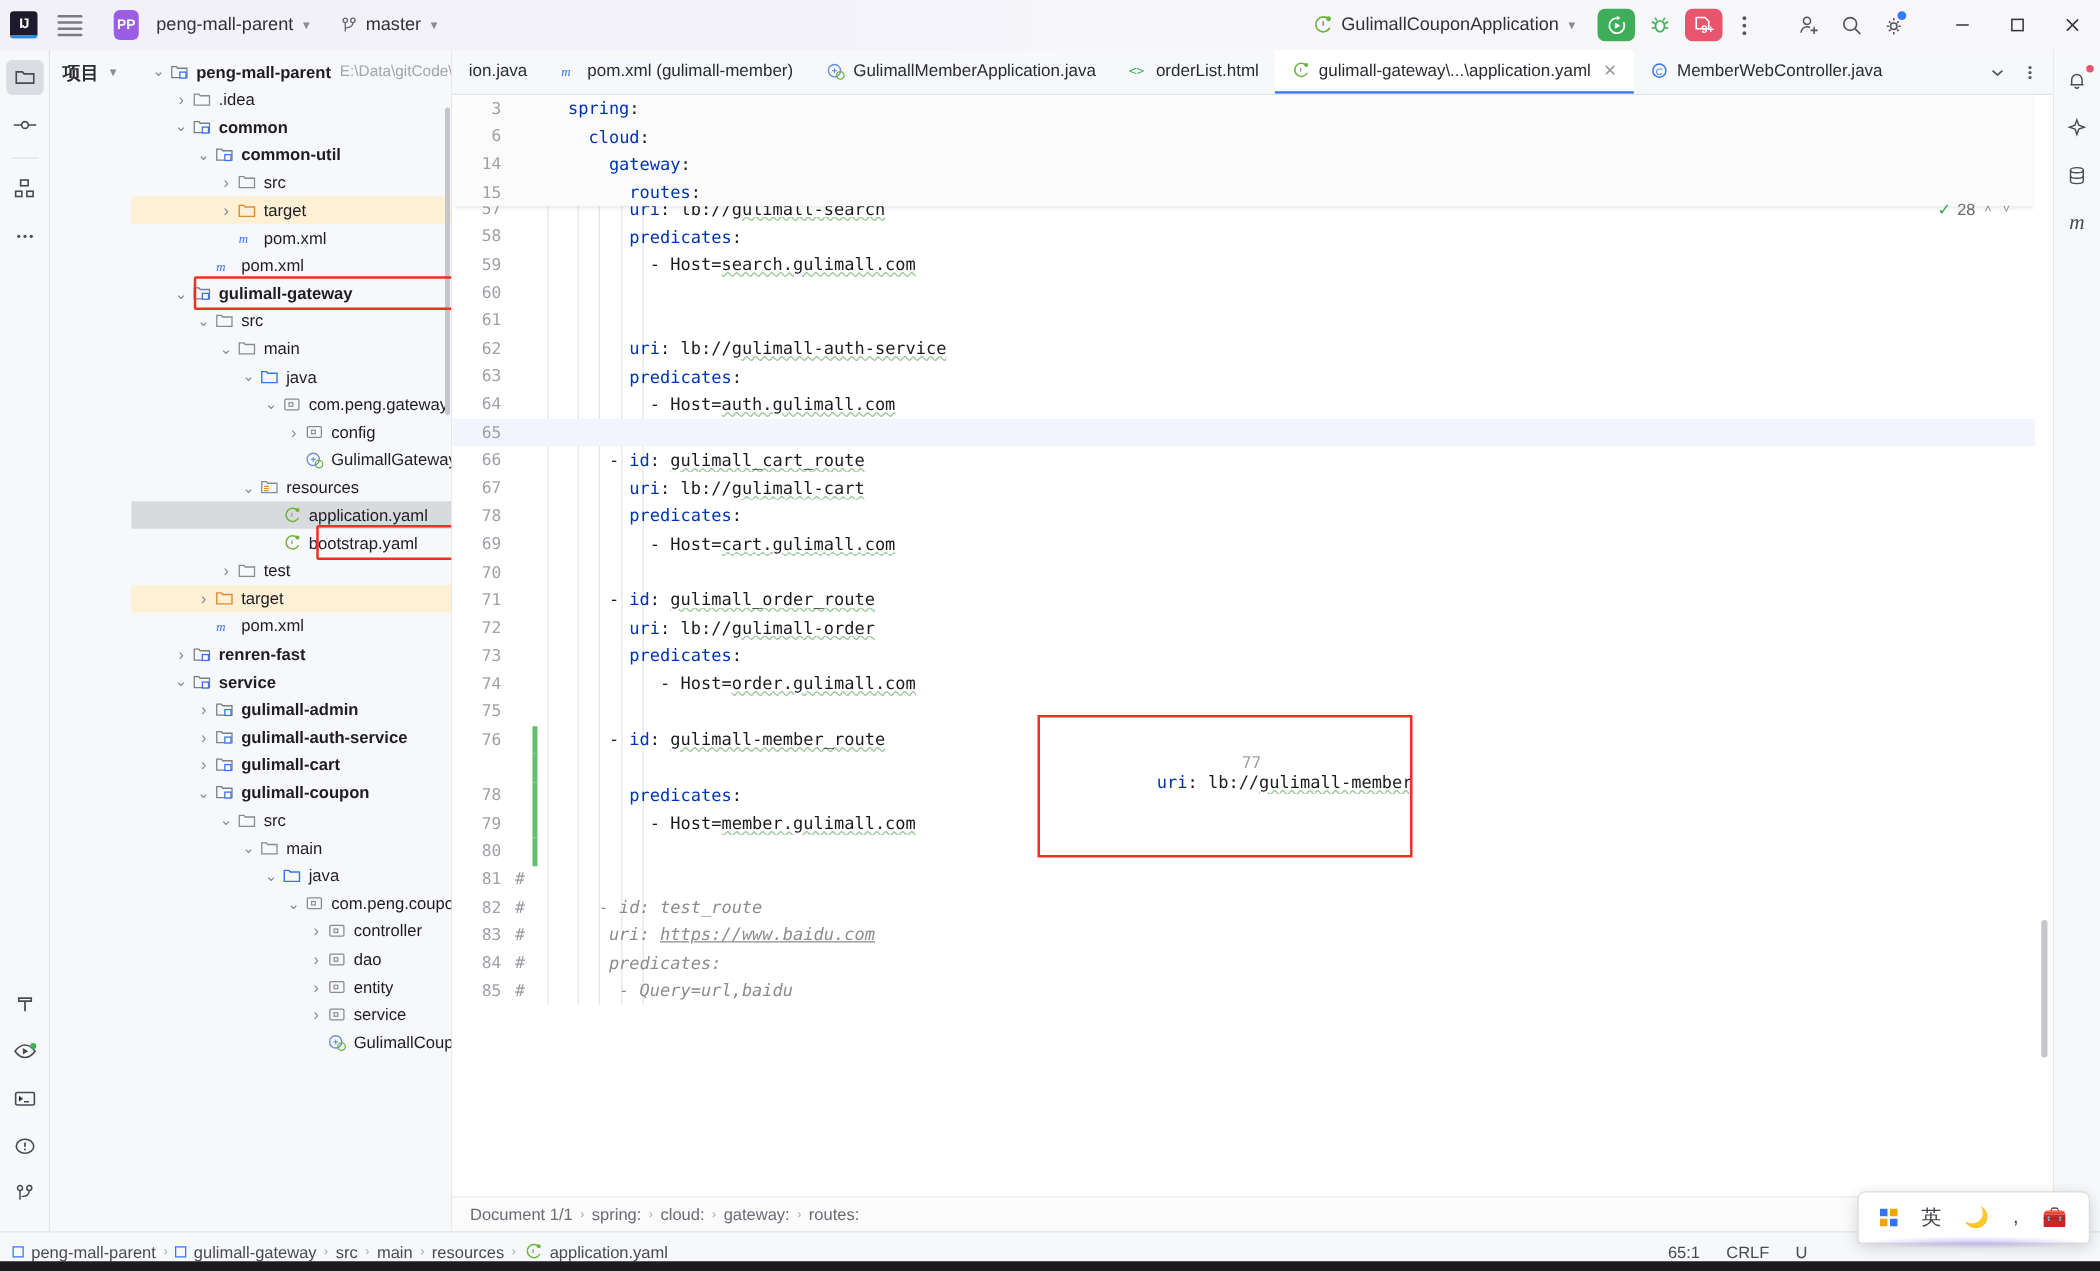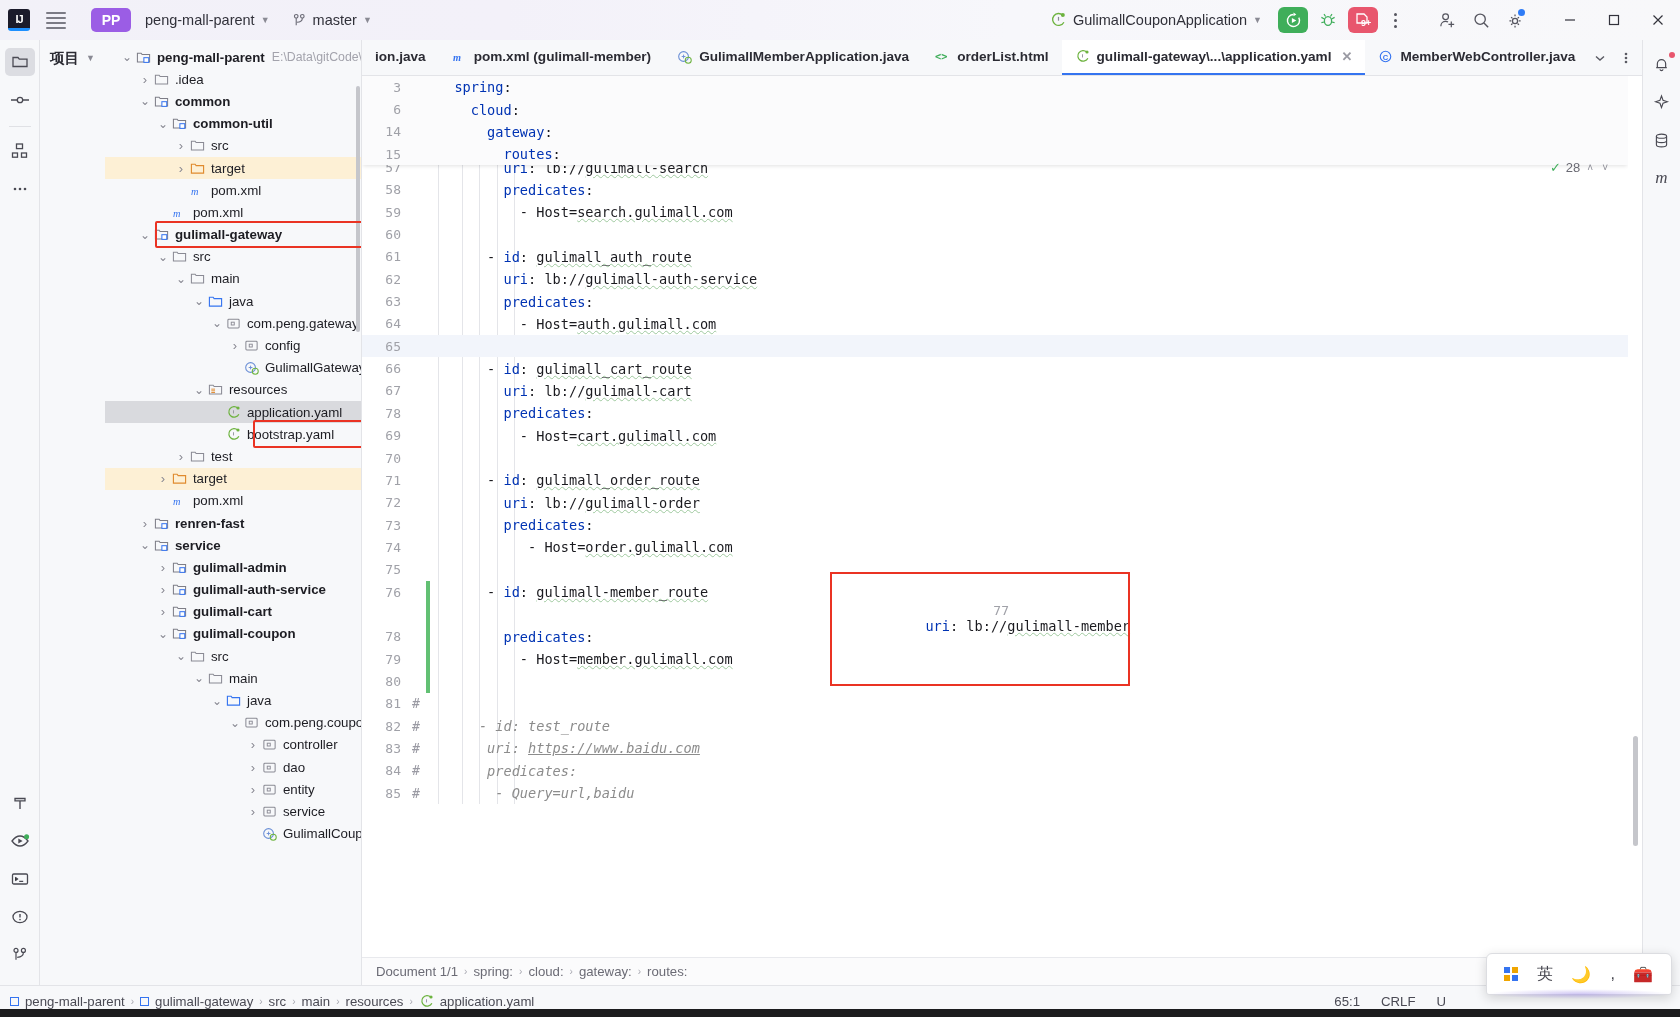--- a/index.html
+++ b/index.html
@@ -21,22 +21,22 @@
   }
   .ij-logo {
     width: 22px; height: 22px; border-radius: 3px;
     background: #1b1b2b; color: #fff; display: flex; align-items: center; justify-content: center;
     font-size: 11px; font-weight: 700; letter-spacing: -1px;
     border-bottom: 3px solid #1e90ff; margin-right: 16px;
   }
   .hamburger { width: 20px; display: flex; flex-direction: column; gap: 3px; margin-right: 18px; cursor: pointer; }
   .hamburger i { display:block; height: 2px; background: #7b7b85; border-radius: 1px; }
   .proj-badge {
-    width: 40px; height: 24px; border-radius: 5px; background: #9b5de5;
-    color: #fff; font-size: 14px; font-weight: 700; display: flex; align-items: center; justify-content: center;
+    width: 20px; height: 24px; border-radius: 5px; background: #9b5de5;
+    color: #fff; font-size: 11px; font-weight: 700; display: flex; align-items: center; justify-content: center;
     margin-right: 8px;
   }
   .tb-item { display: flex; align-items: center; gap: 6px; font-size: 14.5px; color: #31313a; padding: 4px 7px; border-radius: 5px; cursor: pointer; }
   .chev { font-size: 9px; color: #8a8a94; }
   .tb-spacer { flex: 1; }
   .run-config { display: flex; align-items: center; gap: 6px; font-size: 14.5px; color: #31313a; padding: 4px 8px; border-radius: 5px; cursor: pointer; }
   .run-btn { width: 30px; height: 26px; border-radius: 6px; background: #3fae5a; display:flex; align-items:center; justify-content:center; margin-left:8px; cursor:pointer; }
   .debug-btn { width: 28px; height: 26px; display:flex; align-items:center; justify-content:center; margin-left:6px; cursor:pointer; }
   .prob-btn { width: 30px; height: 26px; border-radius: 6px; background: #e8566d; display:flex; align-items:center; justify-content:center; margin-left:6px; color:#fff; font-size:11px; font-weight:600; cursor:pointer; position:relative;}
   .kebab { width: 22px; height: 26px; display:flex; flex-direction:column; align-items:center; justify-content:center; gap:3px; margin-left:6px; cursor:pointer;}
@@ -76,21 +76,21 @@
   .redbox {
     position:absolute; border: 2.5px solid #ea3323; border-radius: 2px; pointer-events:none; z-index: 5;
   }
   .pane-scroll {
     position:absolute; right:1px; top:46px; width:4px; height:246px; background:#c5c6cb; border-radius:3px;
   }
 
   
   .editor-area { flex:1; display:flex; flex-direction:column; min-width:0; background:#fff; position:relative;}
   .tabbar { height:36px; min-height:36px; display:flex; align-items:stretch; background:#f7f8fa; border-bottom:1px solid #e3e4e8; overflow:hidden; position:relative;}
-  .tab { display:flex; align-items:center; gap:7px; padding: 0 13px; font-size:13.6px; color:#2b2b33; cursor:pointer; white-space:nowrap; position:relative; border-bottom: 2px solid transparent; font-weight: bold;}
+  .tab { display:flex; align-items:center; gap:7px; padding: 0 13px; font-size:13.6px; color:#2b2b33; cursor:pointer; white-space:nowrap; position:relative; border-bottom: 2px solid transparent;}
   .tab.active { background:#fff; border-bottom: 2px solid #3574f0; }
   .tab .x { color:#9a9aa3; font-size:13px; margin-left:3px; }
   .tabbar-right { margin-left:auto; display:flex; align-items:center; padding-right:6px; gap:2px;}
   .tb-sm { width:24px; height:26px; display:flex; align-items:center; justify-content:center; color:#5a5a63; cursor:pointer; border-radius:4px;}
 
   .editor-wrap { flex:1; position:relative; overflow:hidden; background:#fff; display:flex; }
   .code-scroll { flex:1; position:relative; overflow:hidden; }
 
   .sticky {
     position:absolute; top:0; left:0; right:0; z-index:12;
@@ -774,21 +774,21 @@
                 <div class="ig" style="left: 152px;"></div>
               </div>
               <div class="cline" style="position: relative;"><span class="gut">53</span><span class="gut2"></span><span class="codetxt"><span class="indent">        </span><span class="k">predicates</span><span class="v">:</span></span></div>
               <div class="cline" style="position: relative;"><span class="gut">54</span><span class="gut2"></span><span class="codetxt"><span class="indent">          </span><span class="v">- Host=<span class="squig">gulimall.com</span>,<span class="squig">item.gulimall.com</span></span></span></div>
               <div class="cline" style="position: relative;"><span class="gut">55</span><span class="gut2"></span><span class="codetxt"></span></div>
               <div class="cline" style="position: relative;"><span class="gut">56</span><span class="gut2"></span><span class="codetxt"><span class="indent">      </span><span class="v">- </span><span class="k">id</span><span class="v">: <span class="squig">gulimall_search_route</span></span></span></div>
               <div class="cline" style="position: relative;"><span class="gut">57</span><span class="gut2"></span><span class="codetxt"><span class="indent">        </span><span class="k">uri</span><span class="v">: lb://<span class="squig">gulimall-search</span></span></span></div>
               <div class="cline" style="position: relative;"><span class="gut">58</span><span class="gut2"></span><span class="codetxt"><span class="indent">        </span><span class="k">predicates</span><span class="v">:</span></span></div>
               <div class="cline" style="position: relative;"><span class="gut">59</span><span class="gut2"></span><span class="codetxt"><span class="indent">          </span><span class="v">- Host=<span class="squig">search.gulimall.com</span></span></span></div>
               <div class="cline" style="position: relative;"><span class="gut">60</span><span class="gut2"></span><span class="codetxt"></span></div>
-              <div class="cline" style="position: relative;"><span class="gut">61</span><span class="gut2"></span><span class="codetxt"><span class="indent">      </span><span class="v">- </span><span class="k">id</span><span class="v">: <span class="squig">gulimall_auth_route</span></span></span></div>
+              <div class="cline" style="position: relative;"><span class="gut">61</span><span class="gut2"></span></div>
               <div class="cline" style="position: relative;"><span class="gut">62</span><span class="gut2"></span><span class="codetxt"><span class="indent">        </span><span class="k">uri</span><span class="v">: lb://<span class="squig">gulimall-auth-service</span></span></span></div>
               <div class="cline" style="position: relative;"><span class="gut">63</span><span class="gut2"></span><span class="codetxt"><span class="indent">        </span><span class="k">predicates</span><span class="v">:</span></span></div>
               <div class="cline" style="position: relative;"><span class="gut">64</span><span class="gut2"></span><span class="codetxt"><span class="indent">          </span><span class="v">- Host=<span class="squig">auth.gulimall.com</span></span></span></div>
               <div class="cline cur" style="position: relative;"><span class="gut">65</span><span class="gut2"></span><span class="codetxt"></span></div>
               <div class="cline" style="position: relative;"><span class="gut">66</span><span class="gut2"></span><span class="codetxt"><span class="indent">      </span><span class="v">- </span><span class="k">id</span><span class="v">: <span class="squig">gulimall_cart_route</span></span></span></div>
               <div class="cline" style="position: relative;"><span class="gut">67</span><span class="gut2"></span><span class="codetxt"><span class="indent">        </span><span class="k">uri</span><span class="v">: lb://<span class="squig">gulimall-cart</span></span></span></div>
               <div class="cline" style="position: relative;"><span class="gut">78</span><span class="gut2"></span><span class="codetxt"><span class="indent">        </span><span class="k">predicates</span><span class="v">:</span></span></div>
               <div class="cline" style="position: relative;"><span class="gut">69</span><span class="gut2"></span><span class="codetxt"><span class="indent">          </span><span class="v">- Host=<span class="squig">cart.gulimall.com</span></span></span></div>
               <div class="cline" style="position: relative;"><span class="gut">70</span><span class="gut2"></span><span class="codetxt"></span></div>
               <div class="cline" style="position: relative;"><span class="gut">71</span><span class="gut2"></span><span class="codetxt"><span class="indent">      </span><span class="v">- </span><span class="k">id</span><span class="v">: <span class="squig">gulimall_order_route</span></span></span></div>

